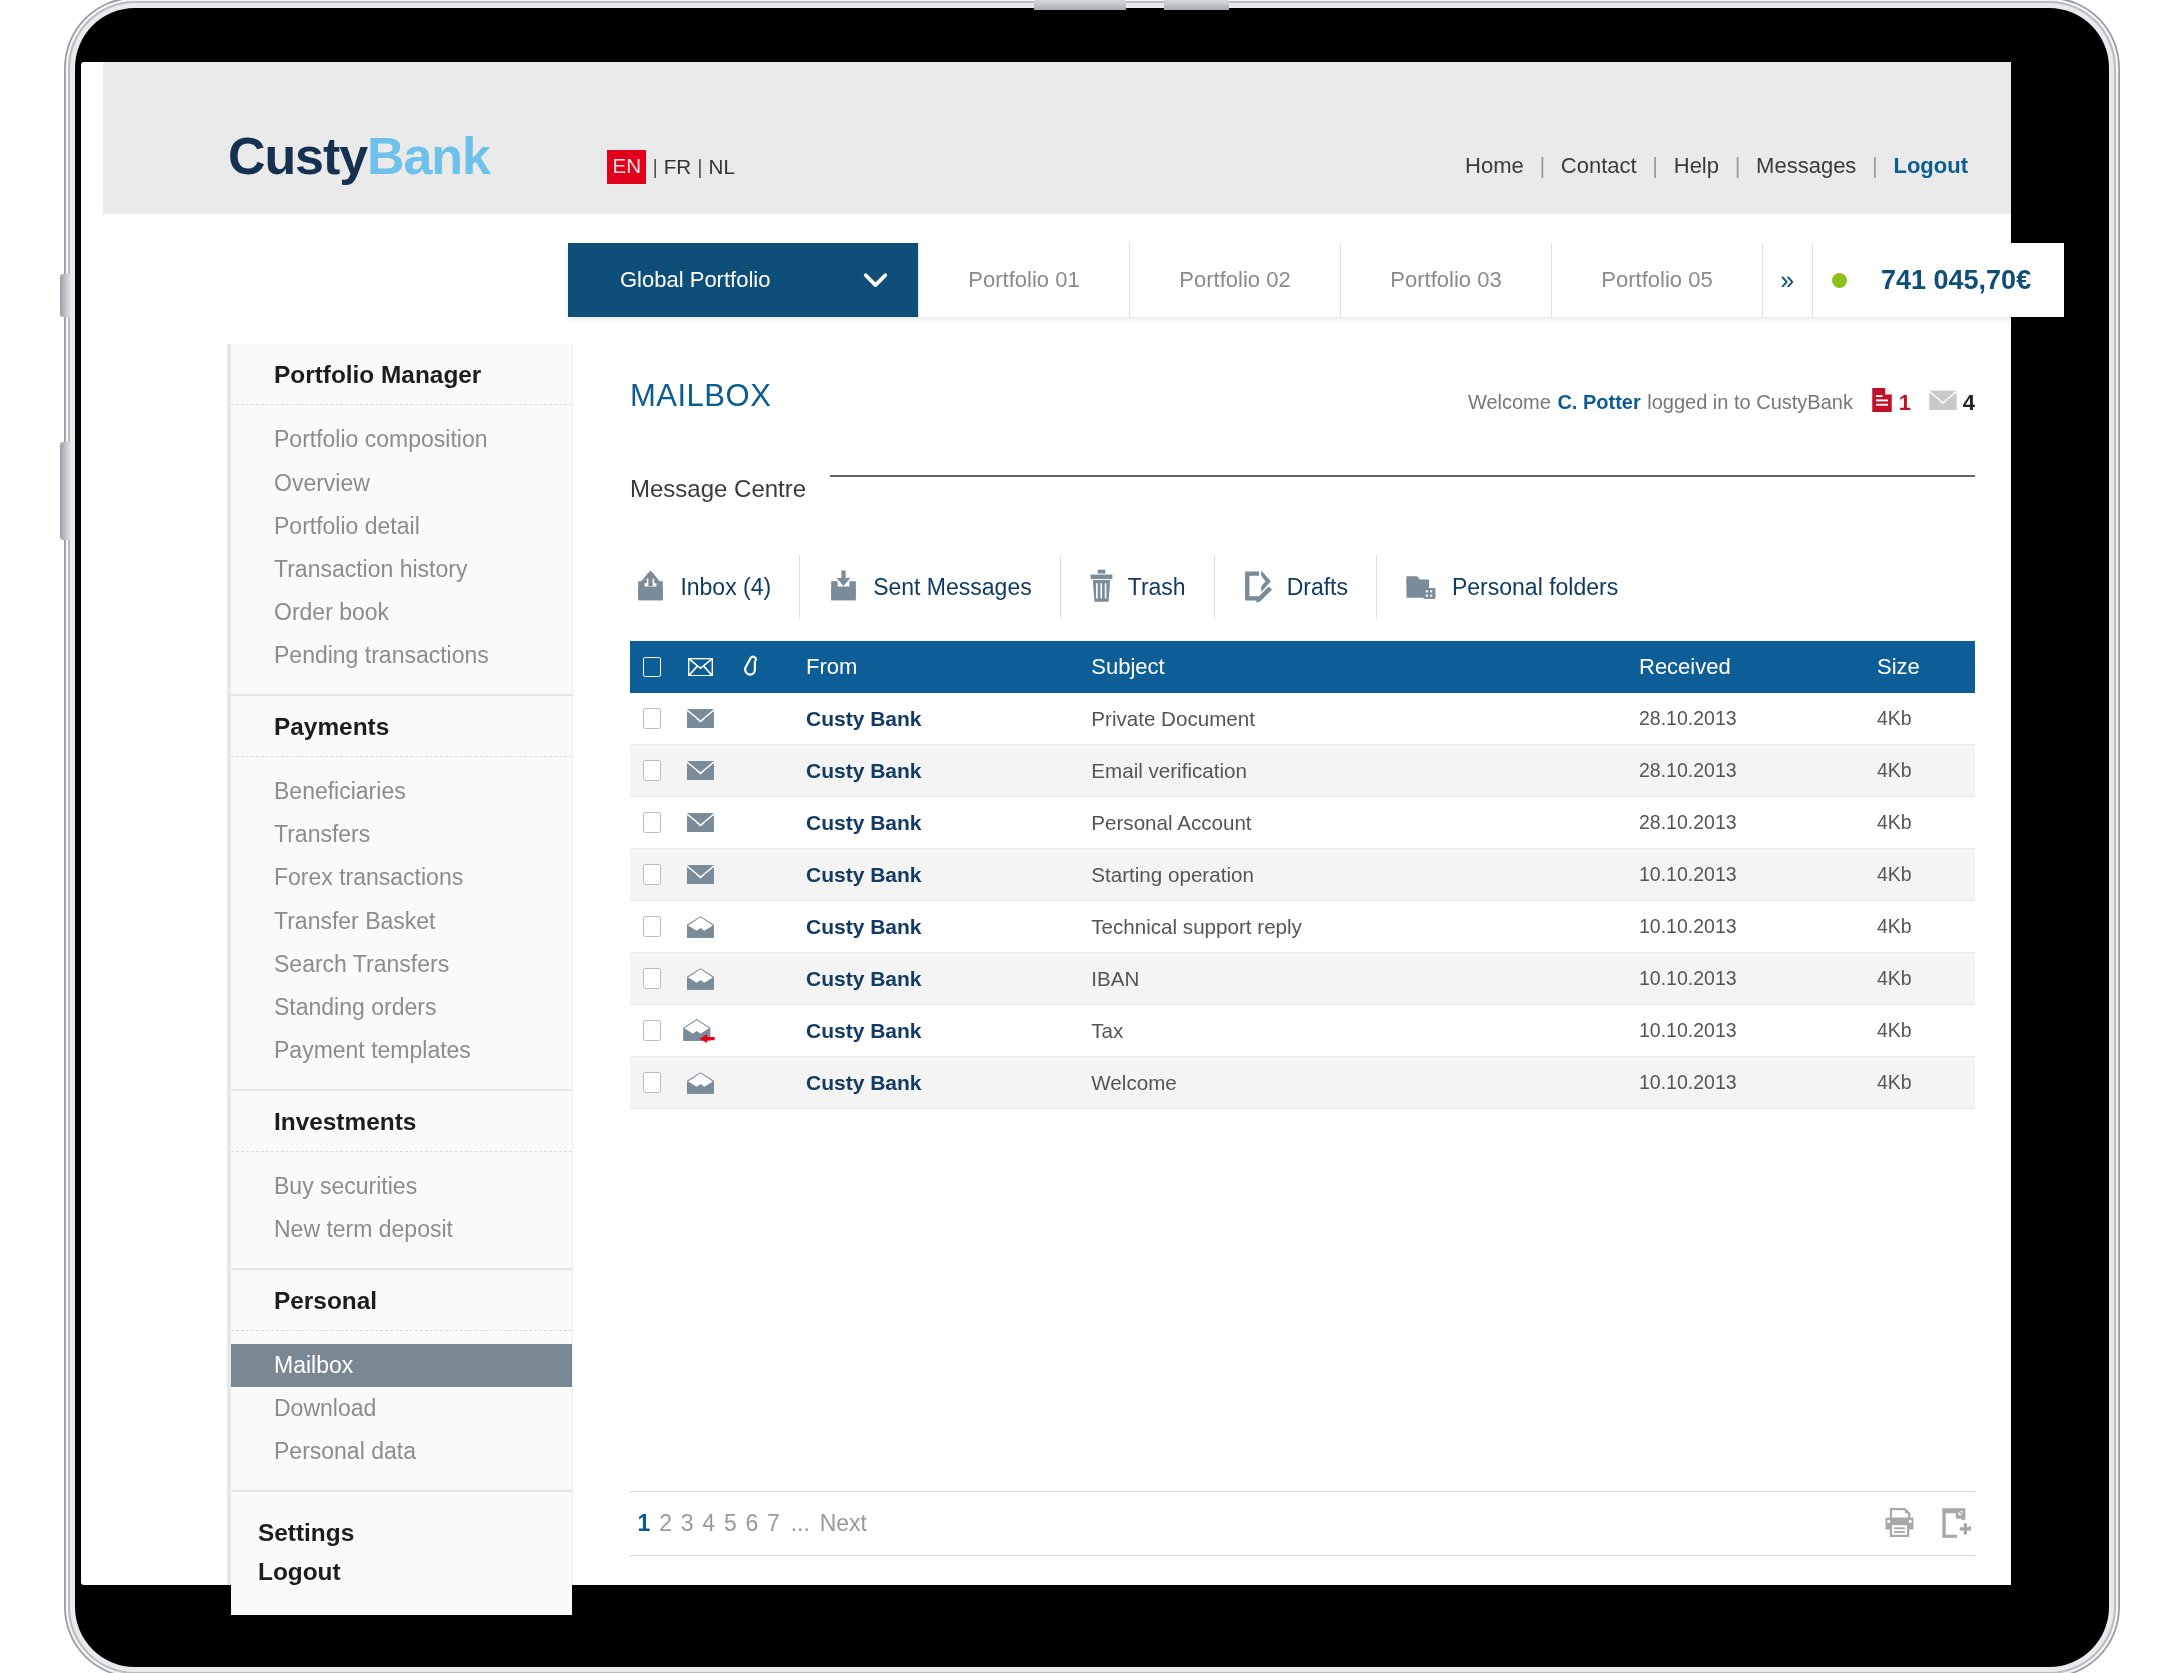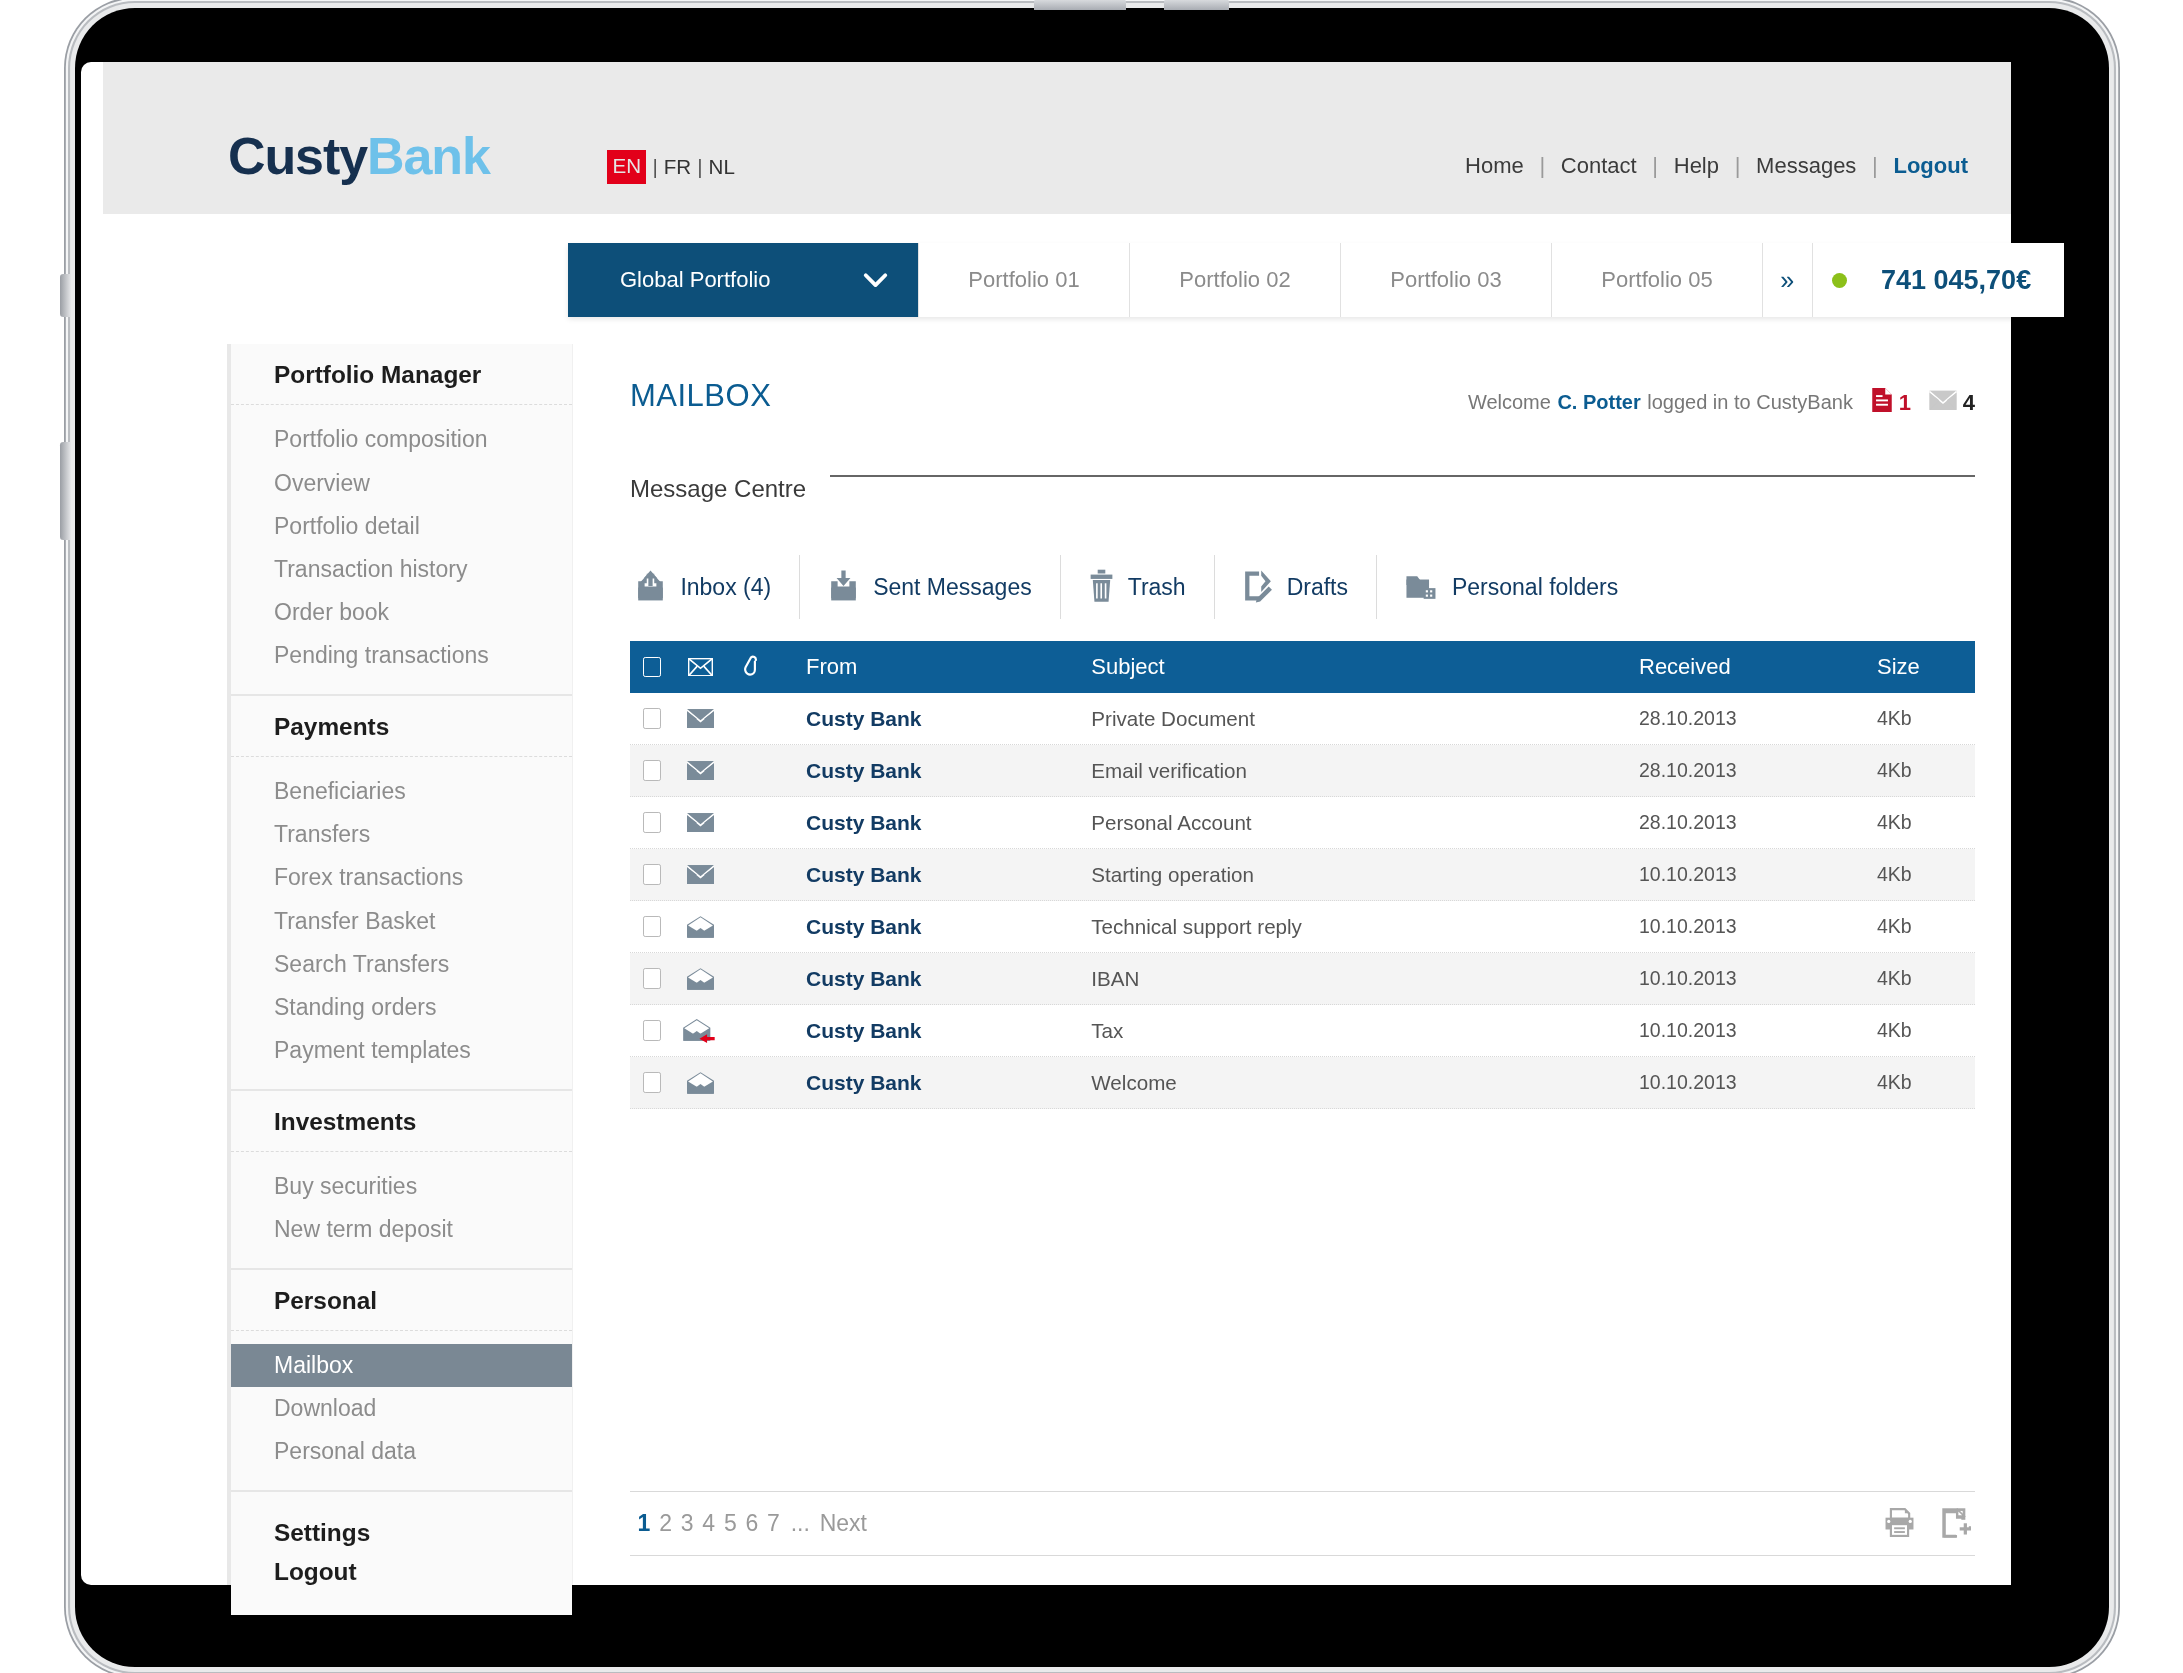--- a/index.html
+++ b/index.html
@@ -35,21 +35,21 @@
   #cam-dot { position:absolute; left:33px; top:828px; width:8.7px; height:8.7px;
     background:#10274a; border-radius:50%; }
 
   
   #page {
     position: absolute;
     left: 81px; top: 62px;
     width: 1930px; height: 1523px;
     background: #ffffff;
     box-shadow: 7.6px 7.6px 12px rgba(0,0,0,0.18);
-    border-radius: 10px;
+    border-radius: 3px;
   }
 
   
   #header {
     position: absolute; left: 22px; top: 0;
     width: 1908px; height: 152px;
     background: #eaeaea;
   }
   #logo { position:absolute; left: 125px; top: 68px;
     font-size: 52px; font-weight: bold; letter-spacing: -1.1px; line-height: 1; }
@@ -92,21 +92,21 @@
   .sb-group { border-bottom: 2.2px solid #e6e6e6; background:#fafafa; }
   .sb-head { font-size: 24.4px; font-weight: bold; color:#1d1d1d;
     padding: 17.3px 0 15px 43px; border-bottom: 1.1px dashed #dcdcdc; }
   .sb-items { padding: 13px 0 16.3px 0; }
   .sb-item { font-size: 23px; color:#8c8c8c; padding: 8.1px 0 8.1px 43px; position:relative; }
   .sb-item.active { background:#7a8894; color:#ffffff; }
   .sb-item.active::after {
     content:""; position:absolute; right: -25px; top: 0;
     border-top: 21px solid transparent; border-bottom: 21px solid transparent;
     border-left: 25px solid #7a8894; }
-  .sb-foot { padding: 22px 0 24px 43px; }
+  .sb-foot { padding: 22px 0 24px 27px; }
   .sb-foot div { font-size: 24.4px; font-weight:bold; color:#1d1d1d; padding: 5.4px 0; }
 
   
   #main { position:absolute; left: 491px; top: 282px; width: 1439px; height: 1241px;
     background:#ffffff; box-shadow: 0 0 0 0 transparent; }
   #main-inner { position:relative; width:100%; height:100%; border-left: 1.1px solid #f0f0f0; }
 
   #mailbox-title { position:absolute; left: 57px; top: 34px;
     font-size: 31px; color:#0b5c91; letter-spacing: 0.5px; }
 

